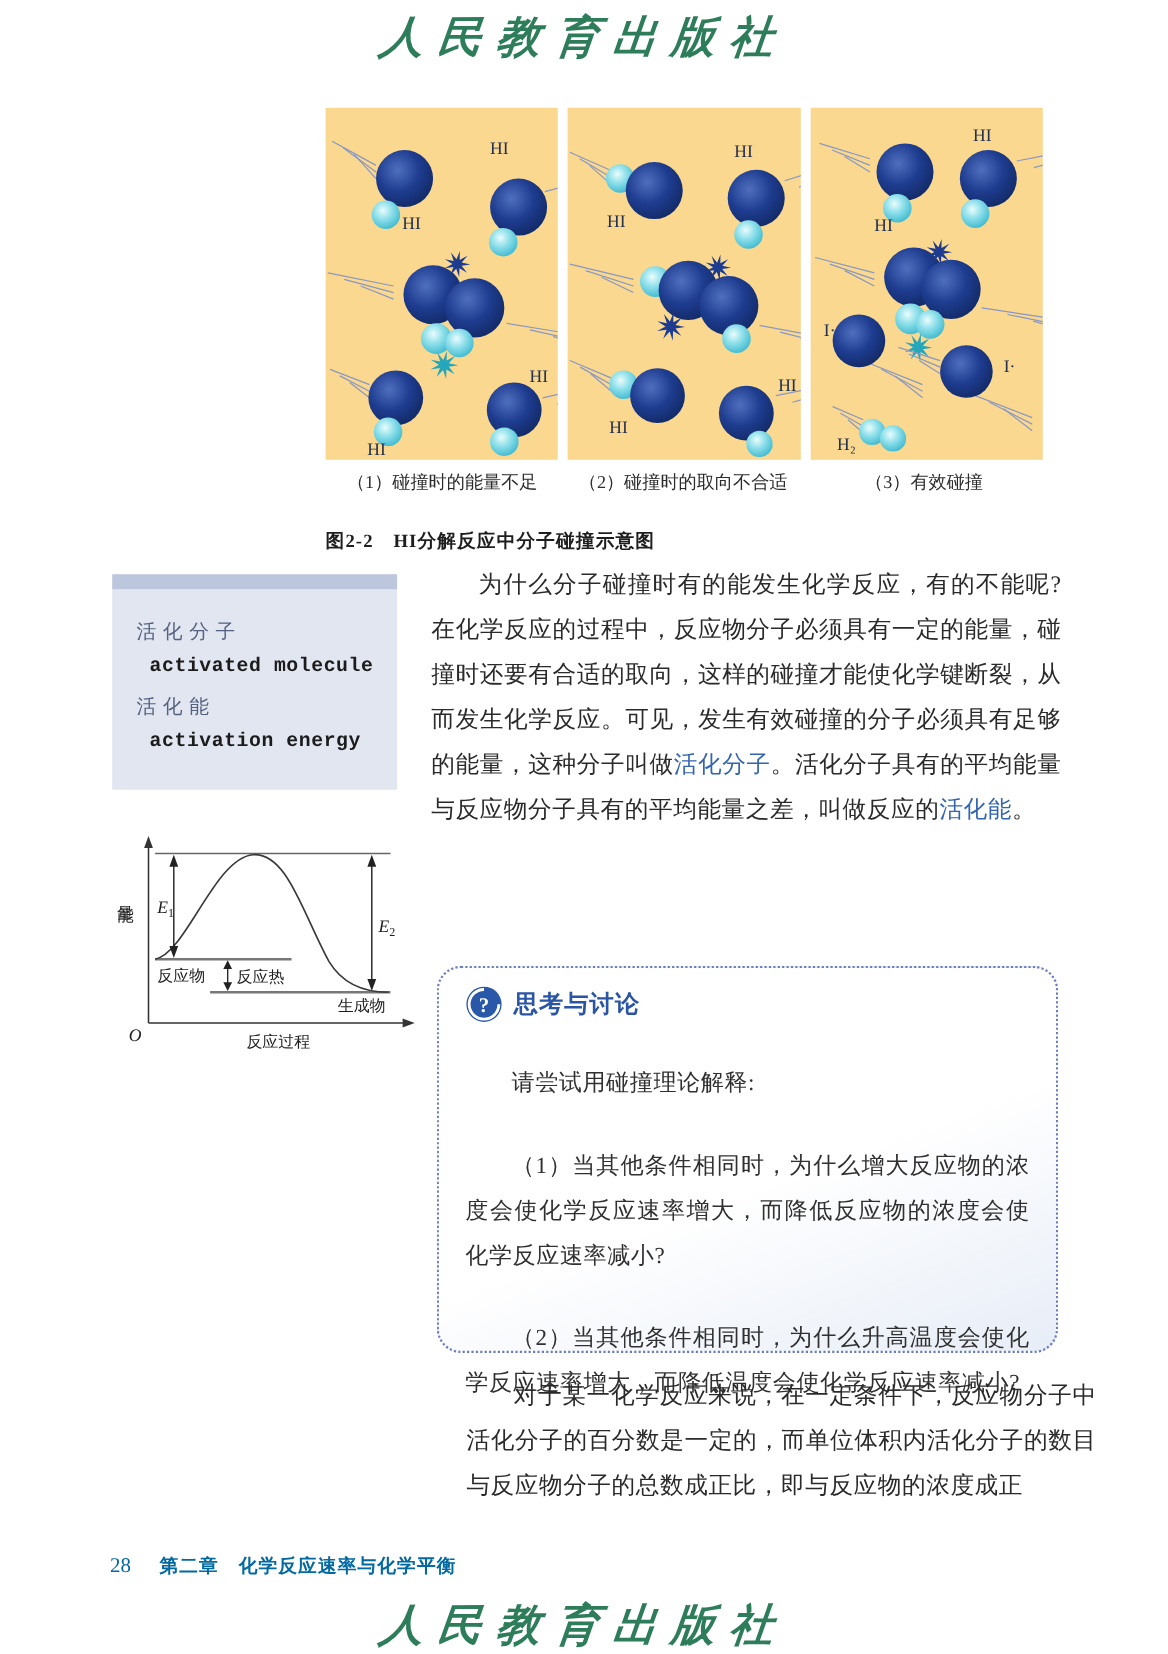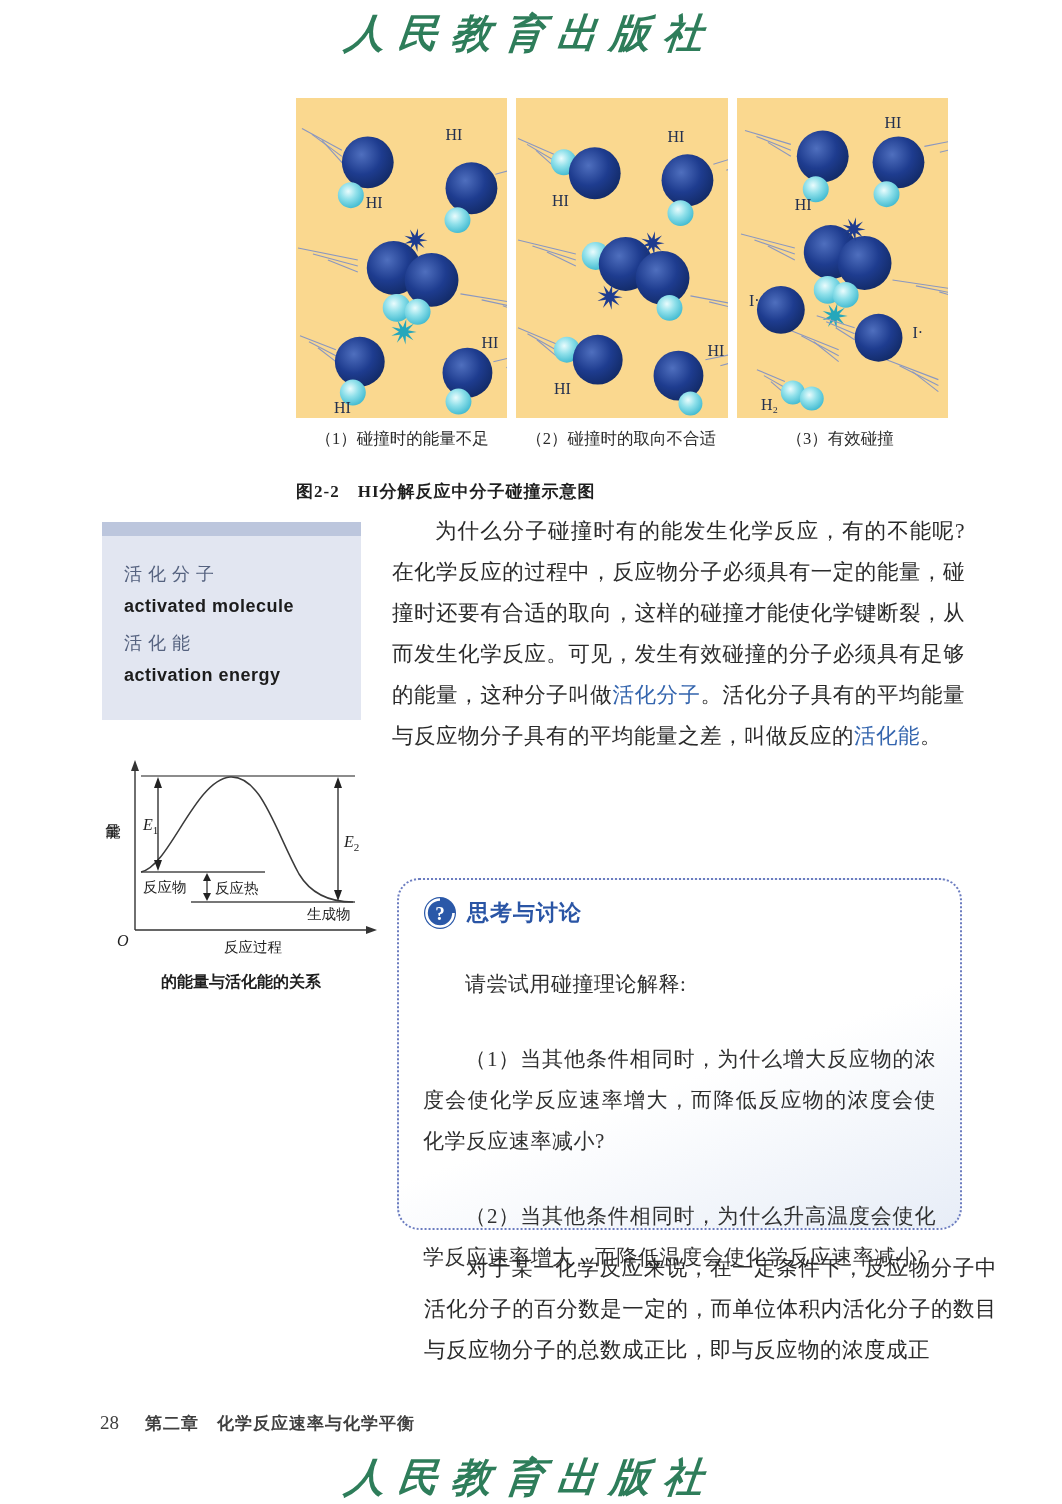--- a/index.html
+++ b/index.html
@@ -22,22 +22,22 @@
   .panel{width:212px; height:320px; background:#fad88f; display:block;}
   .mol-label{font-family:"Liberation Serif",serif; font-size:16px; fill:#23304f;}
   .panel-captions{display:flex; gap:7px; margin-top:10px;}
   .panel-captions .pcap{width:212px; text-align:center; font-size:16.5px; color:#2b2b2b;}
   .fig22-caption{margin-top:30px; font-size:17px; font-weight:bold; color:#1e1e1e; letter-spacing:1px;}
   
   .vocab{position:absolute; left:102px; top:522px; width:259px;}
   .vocab-strip{height:14px; background:#bcc6dd;}
   .vocab-body{background:#e2e6f1; padding:18px 0 20px 22px;}
   .vocab-zh{color:#55627f; font-size:18px; letter-spacing:6px; margin:8px 0;}
-  .vocab-en{color:#1c1c1c; font-size:18px; font-weight:bold; margin:10px 0 14px 0;
-            font-family:Liberation Sans, sans-serif; letter-spacing:0.5px;}
+  .vocab-en{color:#1c1c1c; font-size:18px; font-weight:bold; margin:10px 0 14px 12px;
+            font-family:Liberation Mono, monospace; letter-spacing:0.5px;}
   
   .main-col{position:absolute; left:392px; top:511px; width:573px;}
   .body-text{
     margin:0; font-size:21.5px; line-height:41px; text-align:justify;
     text-indent:2em; color:#2a2a2a; letter-spacing:0.5px;
   }
   .hl{color:#3465ae;}
   .it{font-style:italic; font-family:"Liberation Serif",serif; letter-spacing:0;}
   .sub{font-size:0.62em; vertical-align:-0.28em; letter-spacing:0;}
   
@@ -55,21 +55,21 @@
     position:absolute; left:397px; top:878px; width:565px; height:352px;
     box-sizing:border-box; border:2px dotted #6b7cc0; border-radius:22px;
     background:linear-gradient(160deg,#ffffff 55%,#e7edf7 100%);
     padding:16px 24px 0 24px;
   }
   .disc-header{display:flex; align-items:center; gap:10px; margin-bottom:12px;}
   .disc-title{font-family:Liberation Serif, serif; font-size:22px;
               font-weight:bold; color:#2a55a5; letter-spacing:1px;}
   .discussion .body-text{font-size:21px; color:#303030;margin-top:34px;}
   
-  .footer{position:absolute; left:100px; top:1412px; font-size:18px; color:#404040;text-align:right;}
+  .footer{position:absolute; left:100px; top:1412px; font-size:18px; color:#0369a1;text-align:right;}
   .footer .pageno{margin-right:26px; font-family:"Liberation Serif",serif; font-size:19px;}
   .footer .chapter{font-weight:bold; letter-spacing:1px; font-size:17px;}
 </style>
 </head>
 <body>
 
 <svg width="0" height="0" style="position:absolute" aria-hidden="true">
   <defs>
     <radialGradient id="navyGrad" cx="38%" cy="35%" r="70%">
       <stop offset="0%" stop-color="#4f6fbe"></stop>
@@ -263,21 +263,20 @@
       <text class="elabel" x="40" y="78"><tspan>E</tspan><tspan class="esub" dy="4">1</tspan></text>
       <text class="elabel" x="241" y="95"><tspan>E</tspan><tspan class="esub" dy="4">2</tspan></text>
       <text class="axis-label" x="40" y="140">反应物</text>
       <text class="axis-label" x="112" y="141">反应热</text>
       <text class="axis-label" x="204" y="167">生成物</text>
       <text class="elabel" x="14" y="194">O</text>
       <text class="vlabel" x="10" y="60">能量</text>
       <text class="axis-label" x="150" y="200" text-anchor="middle">反应过程</text>
     </svg>
     <figcaption class="fig23-caption">
-      <div class="l2">的能量与活化能的关系</div>
     </figcaption>
   </figure>
 
   <section class="discussion">
     <div class="disc-header">
       <svg width="34" height="34" viewBox="0 0 34 34">
         <circle cx="17" cy="17" r="16" fill="#2a58a8"></circle>
         <path d="M 17 3.5 A 13.5 13.5 0 1 0 30.5 17" stroke="#ffffff" stroke-width="2.6" fill="none"></path>
         <text x="17" y="24" text-anchor="middle" font-size="19" font-weight="bold" fill="#ffffff" font-family="Liberation Serif, serif">?</text>
       </svg>

